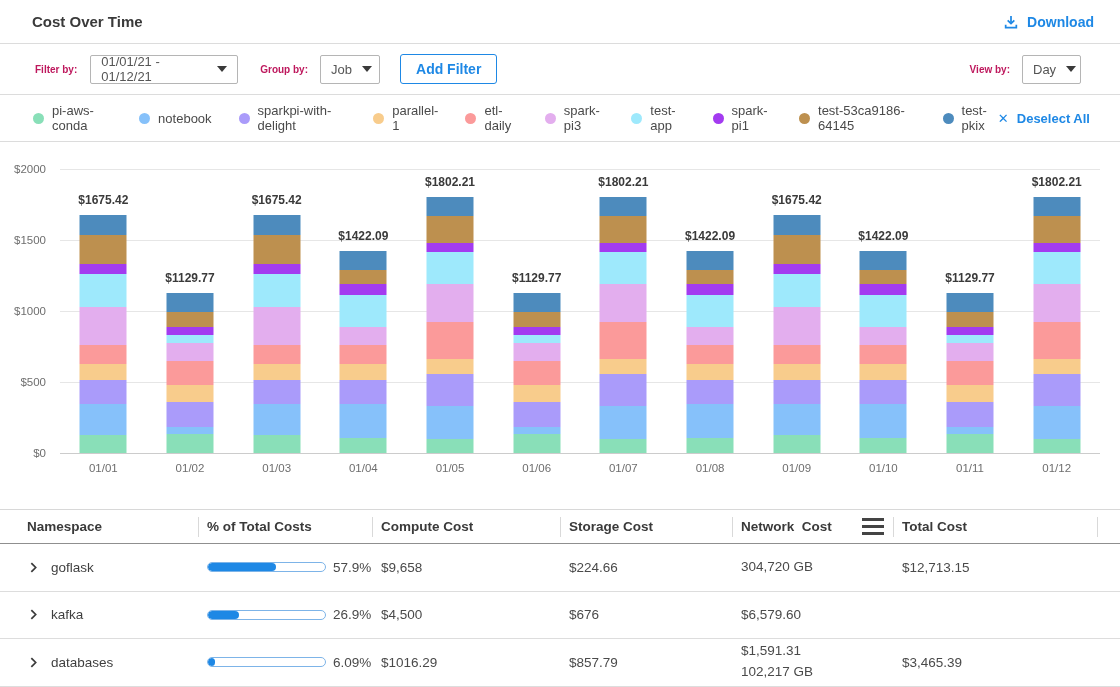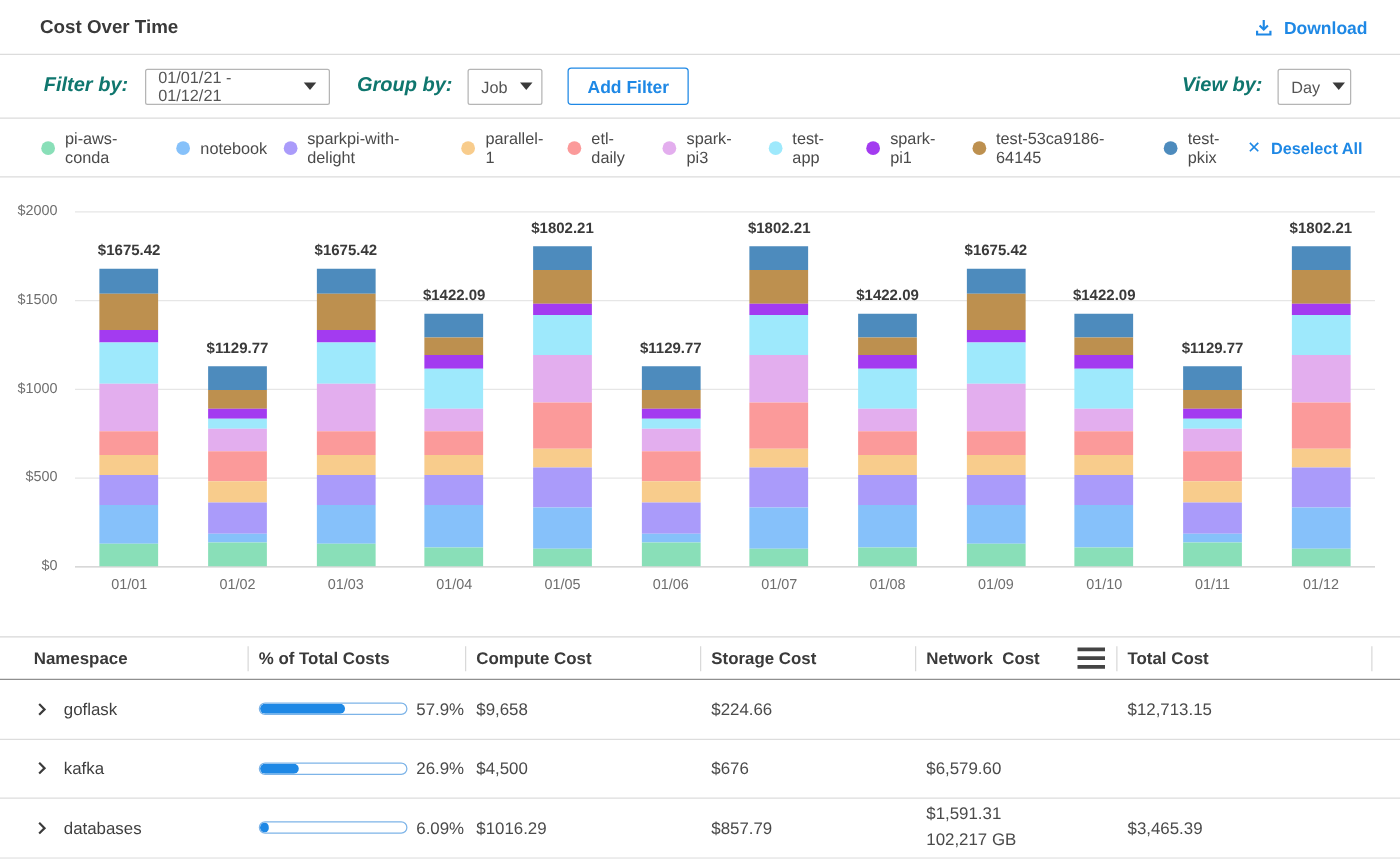--- a/index.html
+++ b/index.html
@@ -10,39 +10,39 @@
   .topbar { height:44px; display:flex; align-items:center; justify-content:space-between;
     padding:0 26px 0 32px; border-bottom:1px solid #dcdcdc; }
   .page-title { font-size:15px; font-weight:bold; color:#3a3a3a; }
   .download-btn { display:flex; align-items:center; gap:8px; color:#1e88e5;
     font-size:14px; font-weight:bold; cursor:pointer; background:none; border:none;
     font-family:inherit; }
 
   
   .filterbar { height:51px; display:flex; align-items:center; padding:0 39px 0 35px;
     border-bottom:1px solid #dcdcdc; }
-  .flabel { font-size:16px; font-weight:bold; color:#0f766e;font-style:italic; }
+  .flabel { font-size:10px; font-weight:bold; color:#be185d; }
   .select { display:flex; align-items:center; justify-content:space-between;
     border:1px solid #b5b5b5; border-radius:2px; height:29px; padding:0 10px;
     font-size:13px; color:#555; background:#fff; cursor:pointer; }
   .caret { width:0; height:0; border-left:5px solid transparent; border-right:5px solid transparent;
     border-top:6px solid #3a3a3a; margin-left:10px; }
   .date-select { width:148px; margin-left:13px; }
   .groupby-label { margin-left:22px; }
   .group-select { width:60px; margin-left:12px; }
   .add-filter { margin-left:20px; height:30px; padding:0 15px; background:#fff;
     border:1px solid #1e88e5; border-radius:3px; color:#1e88e5; font-size:14px;
     font-weight:bold; font-family:inherit; cursor:pointer; }
   .spacer { flex:1; }
   .view-select { width:59px; margin-left:12px; }
 
   
   .legendbar { height:47px; display:flex; align-items:center; padding:0 30px 0 33px;
     border-bottom:1px solid #dcdcdc; }
-  .legend-items { display:flex; align-items:center; gap:13px; flex:1; }
+  .legend-items { display:flex; align-items:center; gap:27px; flex:1; }
   .legend-item { display:flex; align-items:center; gap:8px; cursor:pointer; }
   .legend-dot { width:11px; height:11px; border-radius:50%; flex:none; }
   .legend-label { font-size:13px; color:#4a4a4a; }
   .deselect-all { display:flex; align-items:center; gap:8px; color:#1e88e5;
     font-size:13px; font-weight:bold; cursor:pointer; background:none; border:none;
     font-family:inherit; }
   .x-icon { font-size:13px; font-weight:bold; }
 
   
   .chart-section { position:relative; height:345px; padding-top:27px; }
@@ -425,20 +425,21 @@
         </div>
         <div class="td td-pct">
           <span class="pbar">
             <span class="pfill" style="width: 57.9%;"></span>
           </span>
           <span class="plabel">57.9%</span>
         </div>
         <div class="td">$9,658</div>
         <div class="td">$224.66</div>
         <div class="td td-net">
+          <div>304,720 GB</div>
         </div>
         <div class="td">$12,713.15</div>
       </div>
       <div class="trow">
         <div class="td td-ns">
           <span class="chev">
             <svg width="13" height="13" viewBox="0 0 24 24">
               <path d="M8 4l8 8-8 8" fill="none" stroke="#3b3b3b" stroke-width="3.2"></path>
             </svg>
           </span>

